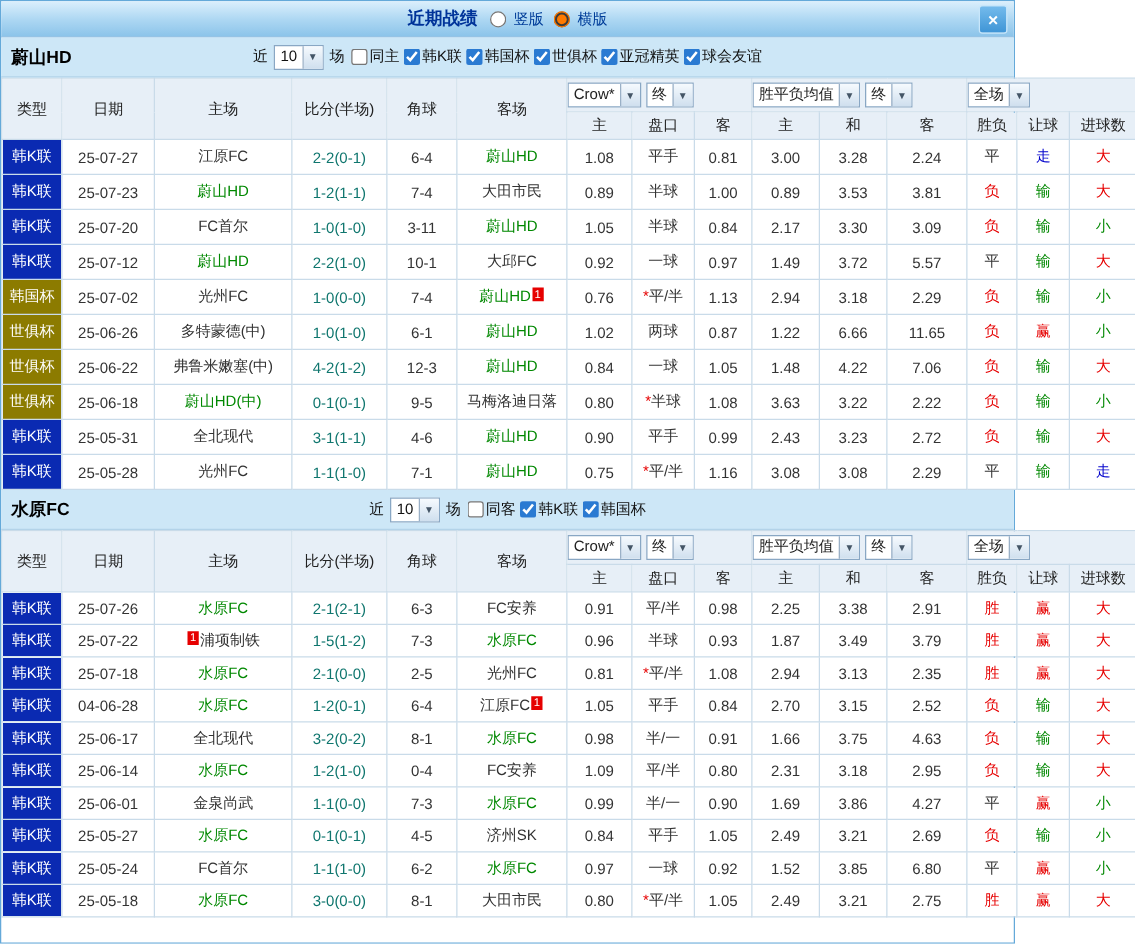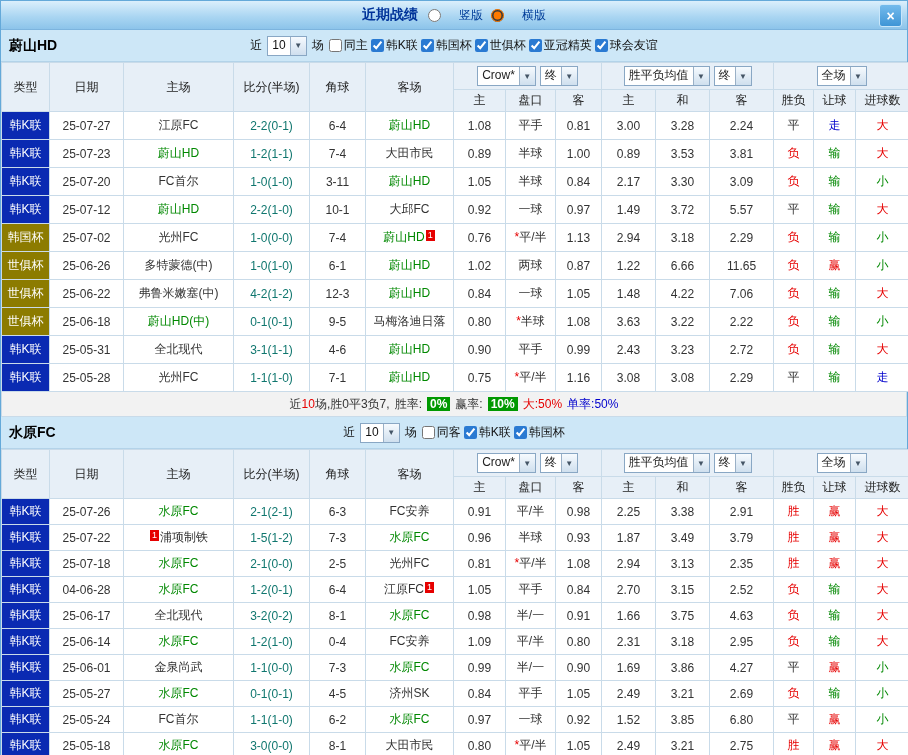--- a/index.html
+++ b/index.html
@@ -1,24 +1,24 @@
 <!DOCTYPE html>
 <html><head>
 <meta charset="utf-8">
 <style>
   html,body{margin:0;padding:0;}
   body{width:908px;height:755px;overflow:hidden;background:#fff;color:#333;
        font-family:"Liberation Sans","DejaVu Sans",sans-serif;font-size:12px;}
-  .window{width:908px;height:755px;box-sizing:border-box;border:1px solid #64a9d9;background:#fff;}
+  .window{width:812px;height:755px;box-sizing:border-box;border:1px solid #64a9d9;background:#fff;}
 
   
   .titlebar{height:28px;background:linear-gradient(180deg,#dbeffc 0%,#abd6f2 55%,#8cc4ea 100%);
             border-bottom:1px solid #7cb4de;display:flex;align-items:center;justify-content:center;position:relative;}
   .title{color:#003399;font-weight:bold;font-size:14px;margin-right:2px;}
-  .radio-label{display:inline-flex;align-items:center;gap:18px;color:#003d99;margin-left:8px;cursor:pointer;}
+  .radio-label{display:inline-flex;align-items:center;gap:6px;color:#003d99;margin-left:8px;cursor:pointer;}
   input[type=radio]{width:13px;height:13px;margin:0;accent-color:#ff7a00;}
   input[type=checkbox]{width:13px;height:13px;margin:0;accent-color:#2a7ad2;}
   .close-btn{position:absolute;top:3px;right:5px;width:21px;height:21px;border:1px solid #c8e6fa;border-radius:3px;
              background:linear-gradient(180deg,#74bbec,#3f95d6);color:#fff;font-size:14px;font-weight:bold;
              display:flex;align-items:center;justify-content:center;cursor:pointer;}
 
   
   .section-header{height:31px;background:#cde7f7;border-bottom:1px solid #b3d3e9;
                   display:flex;align-items:center;justify-content:center;position:relative;}
   .team-name{position:absolute;left:8px;top:0;line-height:31px;font-size:14px;font-weight:bold;color:#000;}
@@ -33,21 +33,21 @@
            color:#456;font-size:8px;display:flex;align-items:center;justify-content:center;}
 
   
   table.grid{width:908px;border-collapse:collapse;table-layout:fixed;}
   .grid th,.grid td{border:1px solid #c9dbe9;text-align:center;white-space:nowrap;overflow:hidden;padding:0;}
   .grid thead th{background:#e7eff7;font-weight:normal;color:#222;}
   .grid thead tr.h1 th{height:26px;}
   .grid thead tr.h2 th{height:21px;}
   .grid tbody td{height:27px;background:#fff;}
   .s2 .grid tbody td{height:25px;}
-  .hwrap{display:flex;align-items:center;justify-content:center;gap:4px;}
+  .hwrap{display:flex;align-items:center;gap:4px;}
   td.type{color:#fff;}
   td.type.blue{background:#0a2ab2;}
   td.type.olive{background:#8c7b00;}
   .focus-team{color:#008800;}
   td.score{color:#0f766e;}
   .redcard{display:inline-block;background:#e60000;color:#fff;font-size:9px;line-height:11px;padding:0 2px;margin:0 1px;vertical-align:3px;}
   .c-red{color:#e60000;}
   .c-green{color:#008800;}
   .c-blue{color:#0000cc;}
   .c-dark{color:#333;}
@@ -352,29 +352,20 @@
             <td>3.08</td>
             <td>3.08</td>
             <td>2.29</td>
             <td class="c-dark">平</td>
             <td class="c-green">输</td>
             <td class="c-blue">走</td>
           </tr>
         </tbody>
     </table>
 
-    <div class="summary">
-      <span><span>近</span><span class="c-red">10</span><span>场,胜0平3负7,</span></span>
-      <span>胜率:</span>
-      <span class="badge">0%</span>
-      <span>赢率:</span>
-      <span class="badge">10%</span>
-      <span class="c-red">大:50%</span>
-      <span class="c-blue">单率:50%</span>
-    </div>
   </div>
 
   <div class="section s2">
     <div class="section-header">
       <span class="team-name">水原FC</span>
       <div class="filters">
         <span>近</span>
         <span class="dd">
           <span class="txt">10</span>
           <span class="arr">▼</span>

